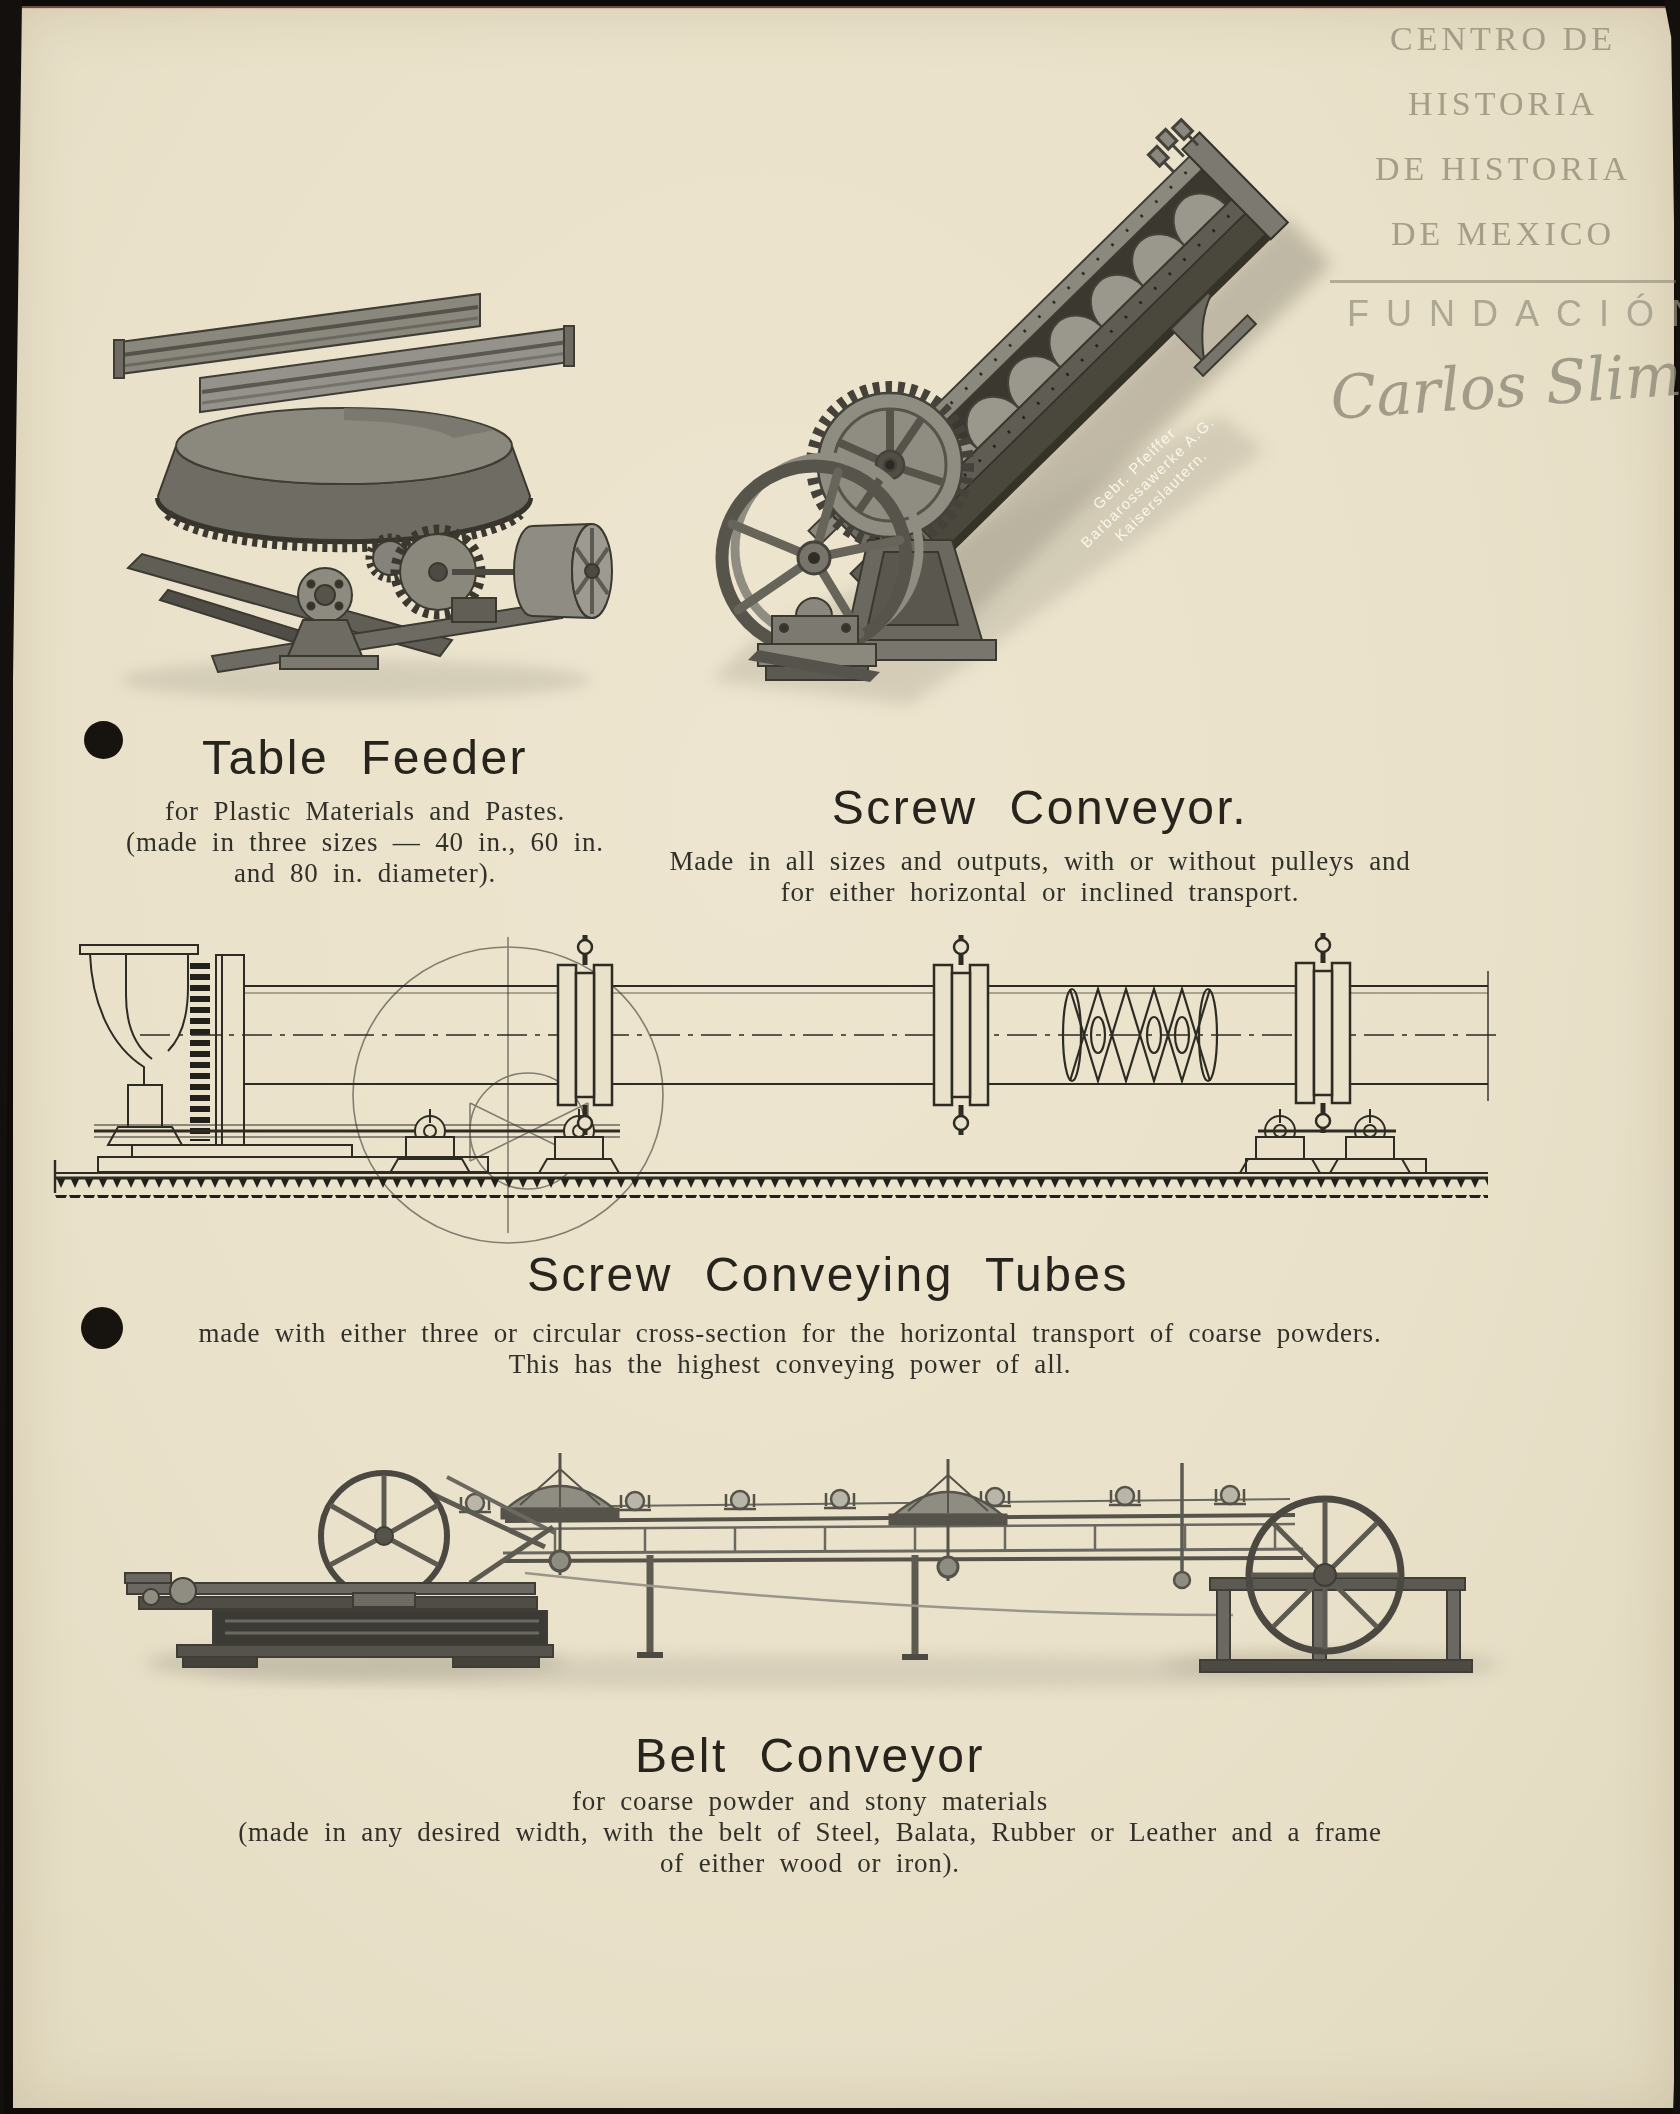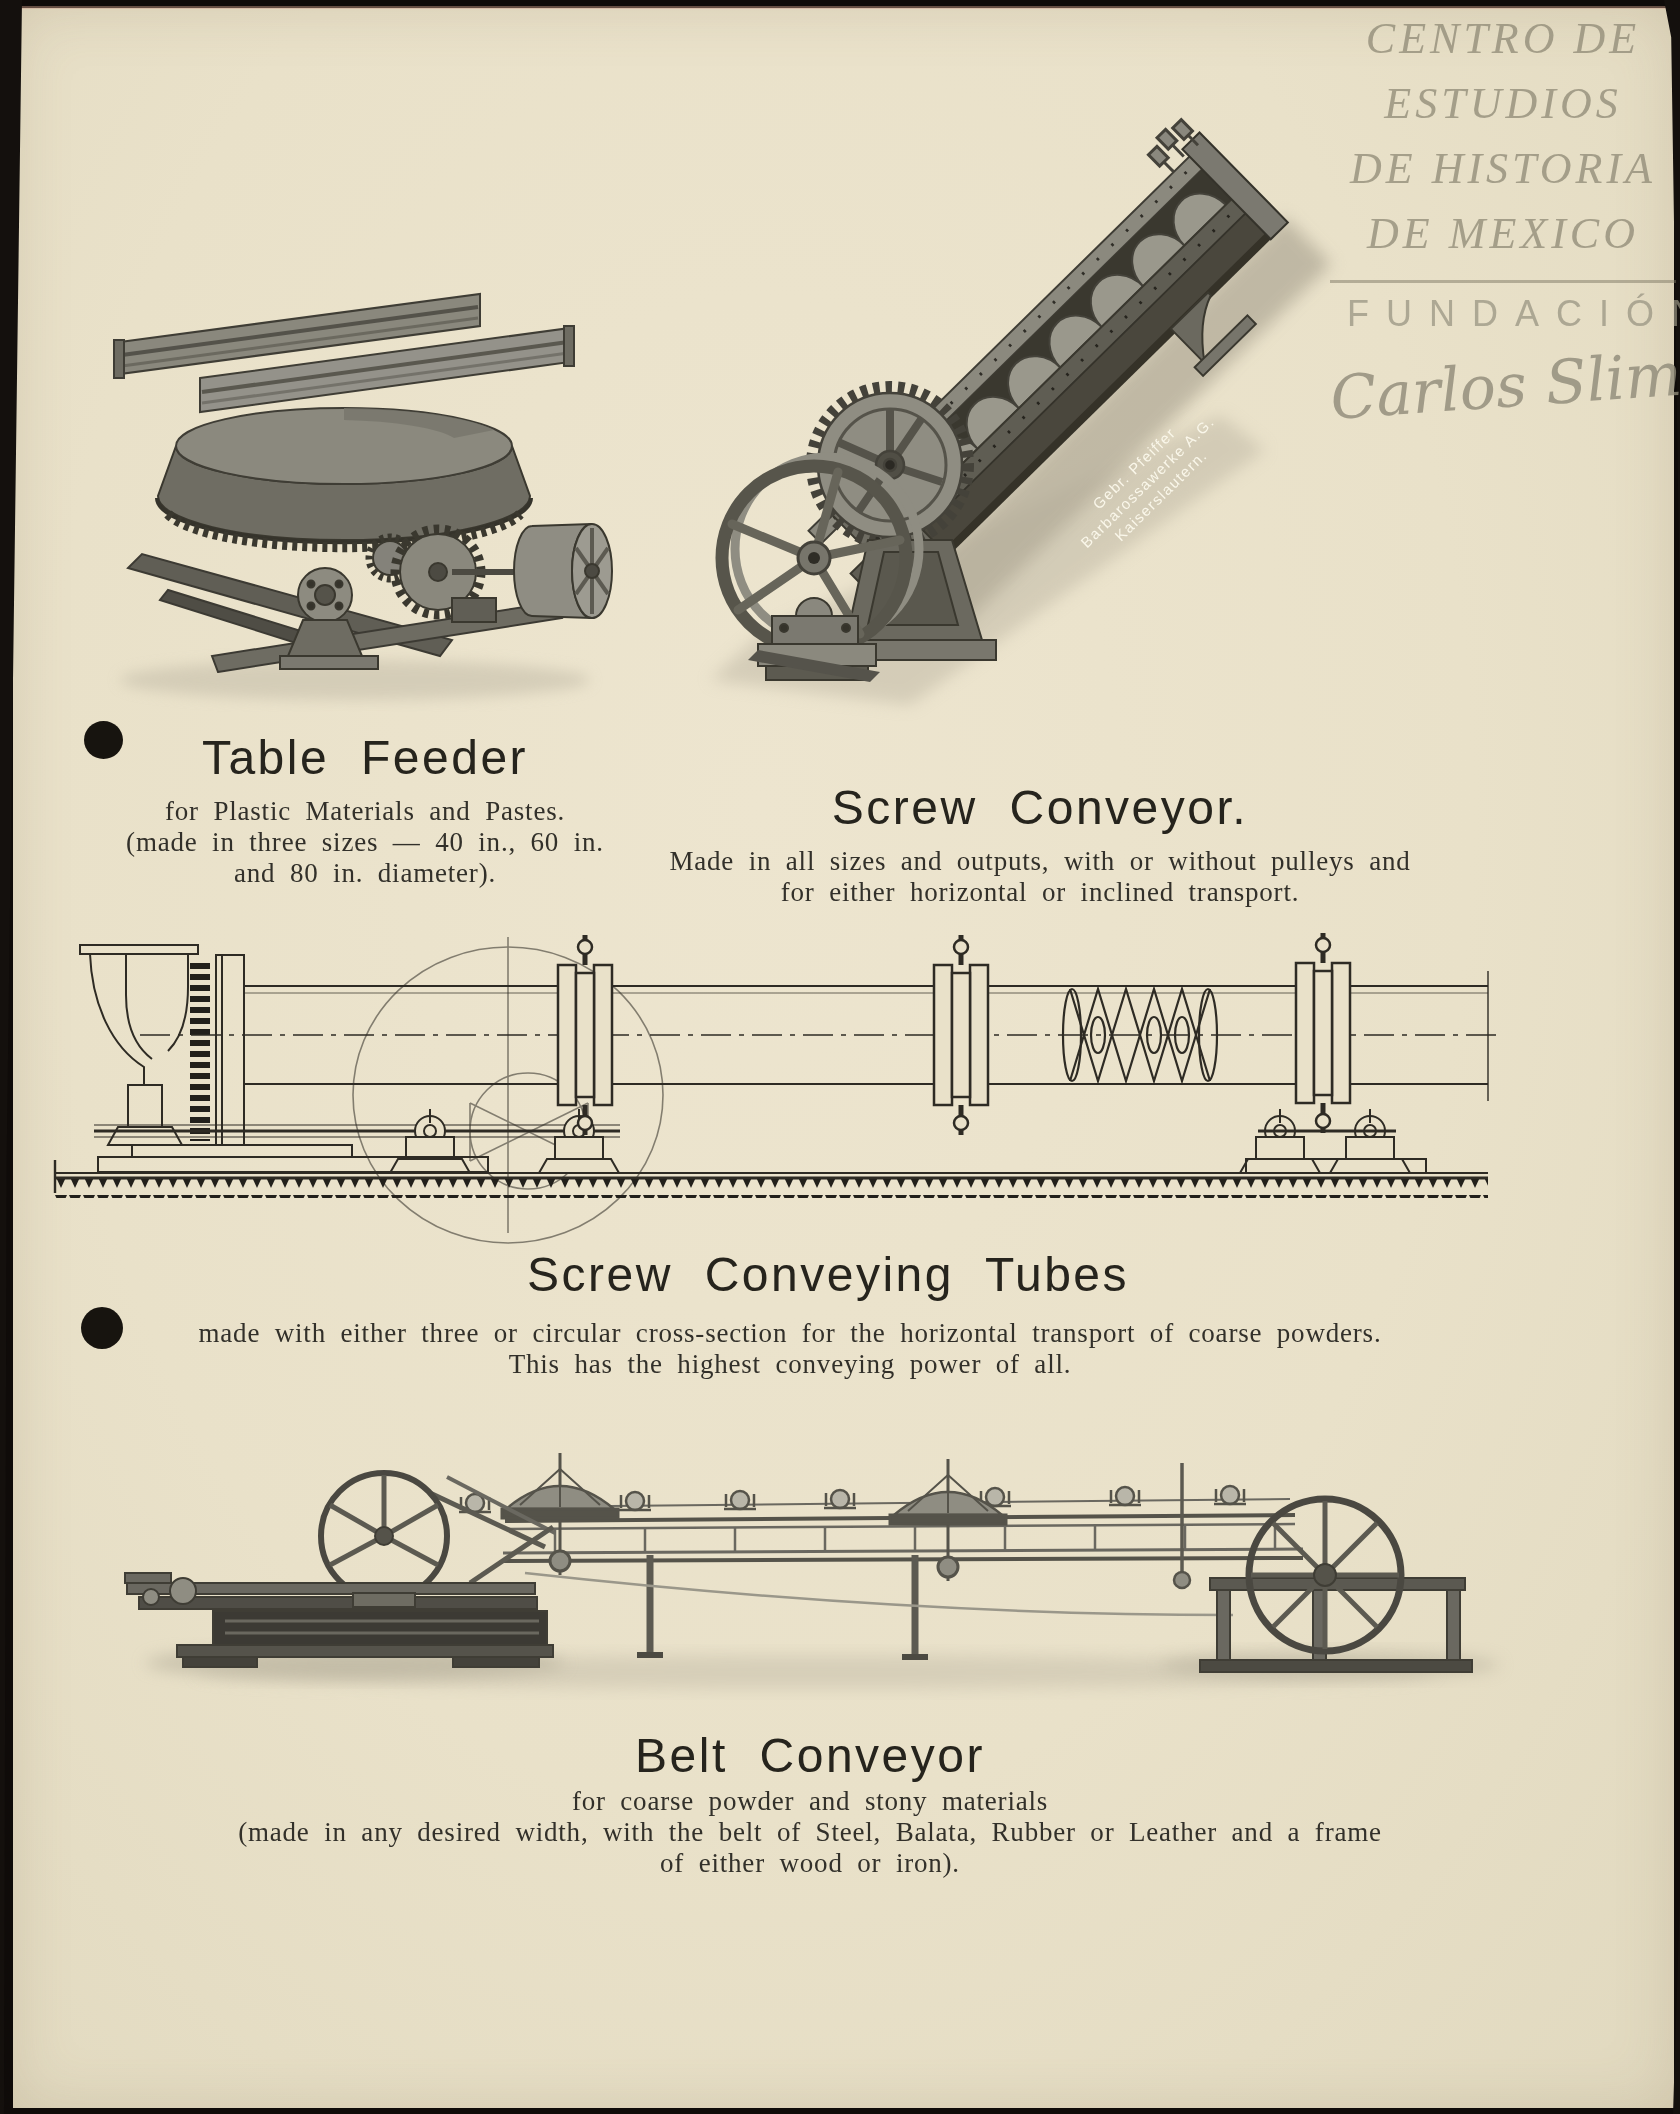--- a/index.html
+++ b/index.html
@@ -18,22 +18,22 @@
     clip-path:polygon(100% 0,0 0,45% 6%,100% 100%);}
   .edge-right-bottom{position:absolute;right:0;bottom:0;width:10px;height:220px;background:#14100d;
     clip-path:polygon(100% 0,30% 100%,100% 100%);}
   .edge-left-taper{position:absolute;left:0;top:0;width:22px;height:100%;background:#14100d;
     clip-path:polygon(0 0,100% 0,30% 55%,18% 100%,0 100%);}
 
   .punch-hole{position:absolute;background:#17140f;border-radius:50%;}
 
   
   .watermark{position:absolute;left:1330px;top:6px;width:346px;text-align:center;pointer-events:none;z-index:30;}
-  .wm-line{font-family:"Liberation Serif",serif;font-size:44px;line-height:65px;
-    color:rgba(138,133,113,.72);letter-spacing:4px;white-space:nowrap;font-style:italic;}
+  .wm-line{font-family:"Liberation Serif",serif;font-size:34px;line-height:65px;
+    color:rgba(138,133,113,.72);letter-spacing:4px;white-space:nowrap;}
   .wm-rule{margin:14px 0 10px 0;border-top:3px solid rgba(125,119,99,.5);}
   .wm-foundation{font-family:"Liberation Sans",sans-serif;font-size:36px;color:rgba(150,145,127,.72);
     letter-spacing:17px;text-indent:17px;white-space:nowrap;}
   .wm-signature{margin-top:16px;font-family:"DejaVu Serif",serif;font-style:italic;font-size:60px;
     color:rgba(143,138,120,.8);transform:rotate(-4deg);white-space:nowrap;}
 
   
   .title{position:absolute;text-align:center;font-family:"Liberation Sans",sans-serif;
     font-size:48px;line-height:50px;color:#26241d;letter-spacing:2.5px;word-spacing:16px;white-space:nowrap;}
   .caption{position:absolute;text-align:center;font-family:Liberation Serif, serif;
@@ -47,21 +47,21 @@
 <body>
 
 <div class="paper"></div>
 <div class="edge-top-line"></div>
 <div class="edge-left-taper"></div>
 <div class="edge-right-top"></div>
 <div class="edge-right-bottom"></div>
 
 <div class="watermark">
   <div class="wm-line">CENTRO DE</div>
-  <div class="wm-line">ESTUDIOS</div>
+  <div class="wm-line">HISTORIA</div>
   <div class="wm-line">DE HISTORIA</div>
   <div class="wm-line">DE MEXICO</div>
   <div class="wm-rule"></div>
   <div class="wm-foundation">FUNDACIÓN</div>
   <div class="wm-signature">Carlos Slim</div>
 </div>
 
 <div class="punch-hole" style="left:84px;top:721px;width:39px;height:38px;"></div>
 <div class="punch-hole" style="left:81px;top:1307px;width:42px;height:42px;"></div>
 

